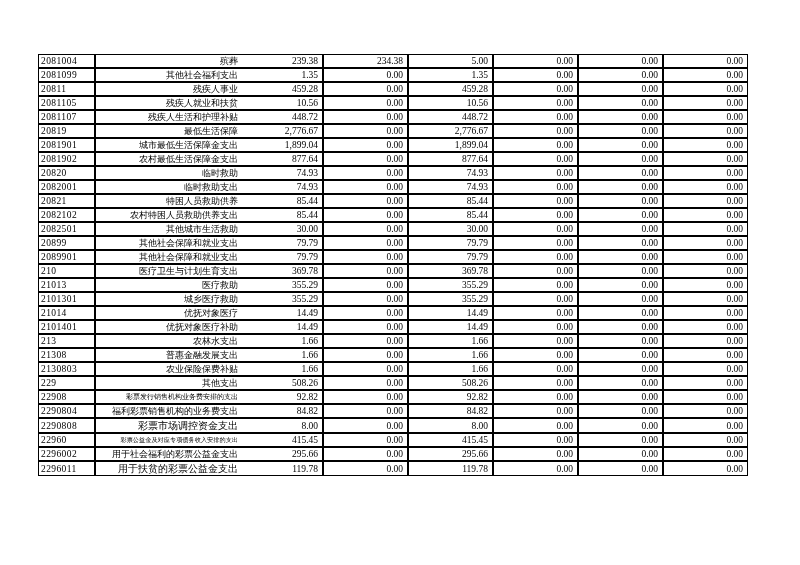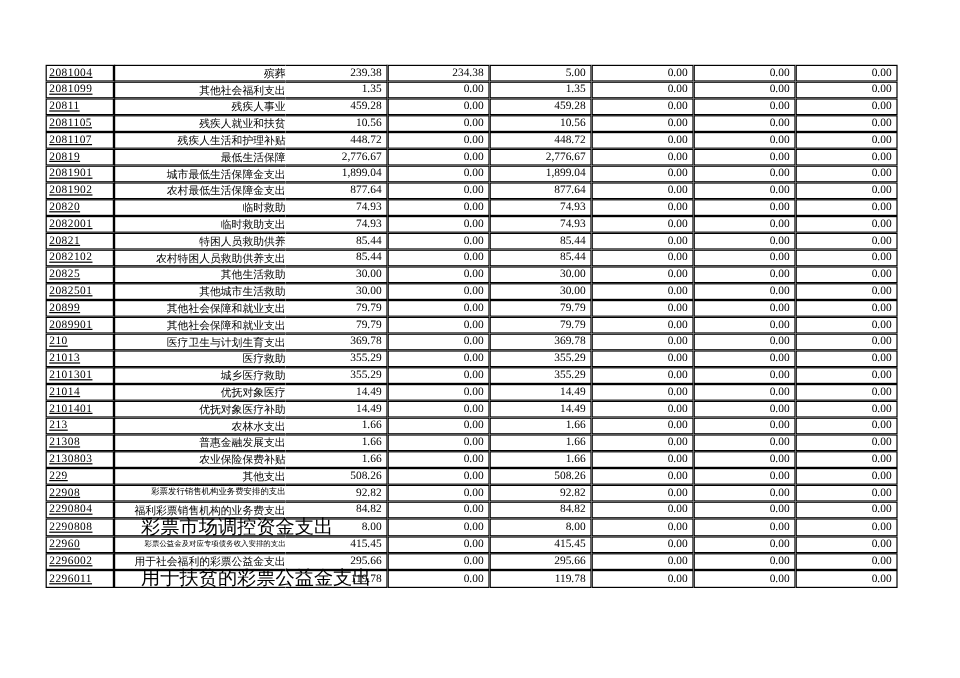--- a/index.html
+++ b/index.html
@@ -30,38 +30,37 @@
     white-space: nowrap;
     overflow: visible;
     color: #000;
     background: #fff;
   }
   td.code {
     font-size: 9.5px;
     letter-spacing: 0.4px;
     padding-left: 2px;
     text-align: left;
-    text-decoration: underline;
   }
   td.desc {
     border-right: none;
     font-size: 9px;
     text-align: right;
   }
   td.desc .t { display: inline-block; padding-left: 0.35em; }
   td.desc.ind1 .t { padding-left: 1.35em; }
   td.num {
     font-size: 9.5px;
     text-align: right;
     padding-right: 4px;
   }
   td.n1 { border-left: none; text-align: right; }
   td.desc.sz-s1 { font-size: 7px; font-family: Liberation Mono, monospace; }
   td.desc.sz-s2 { font-size: 6.2px; }
-  td.desc.sz-lg { font-size: 16px; line-height: 13px; }
+  td.desc.sz-lg { font-size: 10px; line-height: 13px; }
   td.desc.ul .t { }
 </style>
 </head>
 <body>
 
 <div class="page">
   <table class="budget">
     <colgroup>
       <col style="width:57px">
       <col style="width:143px">
@@ -187,30 +186,20 @@
           <td class="code">2082102</td>
           <td class="desc ind1"><span class="t">农村特困人员救助供养支出</span></td>
           <td class="num n1">85.44</td>
           <td class="num">0.00</td>
           <td class="num">85.44</td>
           <td class="num">0.00</td>
           <td class="num">0.00</td>
           <td class="num">0.00</td>
         </tr>
         <tr>
-          <td class="code">20825</td>
-          <td class="desc"><span class="t">其他生活救助</span></td>
-          <td class="num n1">30.00</td>
-          <td class="num">0.00</td>
-          <td class="num">30.00</td>
-          <td class="num">0.00</td>
-          <td class="num">0.00</td>
-          <td class="num">0.00</td>
-        </tr>
-        <tr>
           <td class="code">2082501</td>
           <td class="desc ind1"><span class="t">其他城市生活救助</span></td>
           <td class="num n1">30.00</td>
           <td class="num">0.00</td>
           <td class="num">30.00</td>
           <td class="num">0.00</td>
           <td class="num">0.00</td>
           <td class="num">0.00</td>
         </tr>
         <tr>

